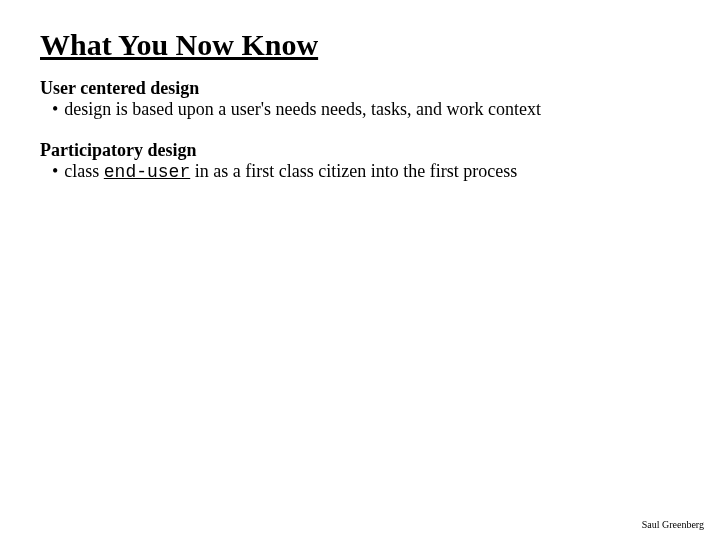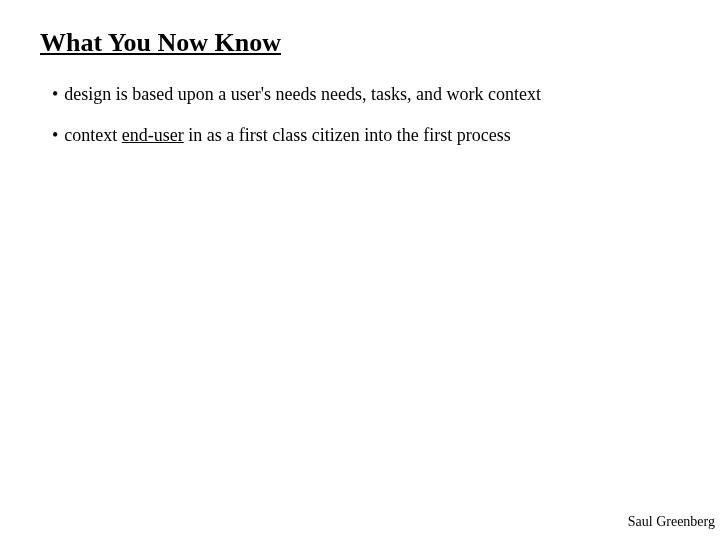--- a/index.html
+++ b/index.html
@@ -10,24 +10,24 @@
     body {
       width: 720px;
       height: 540px;
       background: #ffffff;
       font-family: "Times New Roman", Times, serif;
       color: #000000;
       position: relative;
       padding: 28px 40px;
     }
     .title {
-      font-size: 26px;
+      font-size: 30px;
       font-weight: bold;
       text-decoration: underline;
-      margin-bottom: 26px;
+      margin-bottom: 16px;
     }
     .section {
       margin-bottom: 20px;
     }
     .section-heading {
       font-size: 18px;
       font-weight: bold;
     }
     .bullet-row {
       font-size: 18px;
@@ -36,41 +36,44 @@
       padding-left: 12px;
     }
     .bullet-dot {
       margin-right: 6px;
     }
     .bullet-text {
       flex: 1;
     }
     .underlined {
       text-decoration: underline;
+      font-family: Liberation Mono, monospace;
     }
     .footer {
       position: absolute;
       bottom: 10px;
-      right: 5px;
-      font-size: 14px;
+      right: 16px;
+      font-size: 10px;
       color: #000000;
     }
   </style>
 </head>
 <body>
 
 <div class="title">What You Now Know</div>
 
 <div class="section">
+  <div class="section-heading">User centered design</div>
   <div class="bullet-row">
     <span class="bullet-dot">•</span>
     <span class="bullet-text">design is based upon a user's needs needs, tasks, and work context</span>
   </div>
 </div>
 
 <div class="section">
+  <div class="section-heading">Participatory design</div>
   <div class="bullet-row">
     <span class="bullet-dot">•</span>
-    <span class="bullet-text"><span>context </span><span class="underlined">end-user</span><span> in as a first class citizen into the first process</span></span>
+    <span class="bullet-text"><span>class </span><span class="underlined">end-user</span><span> in as a first class citizen into the first process</span></span>
   </div>
 </div>
 
 <div class="footer">Saul Greenberg</div>
 
 </body></html>

